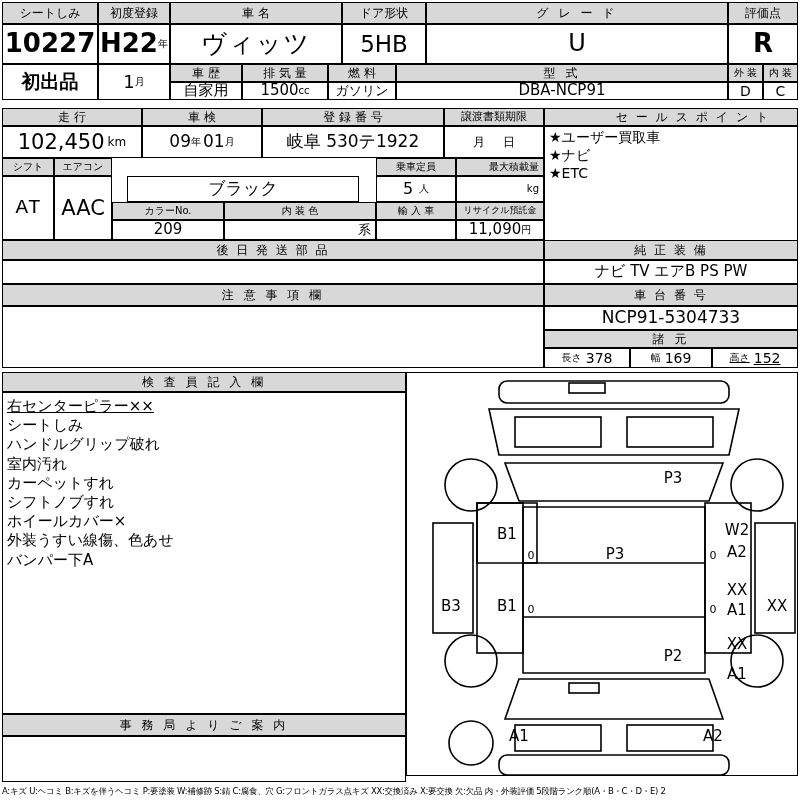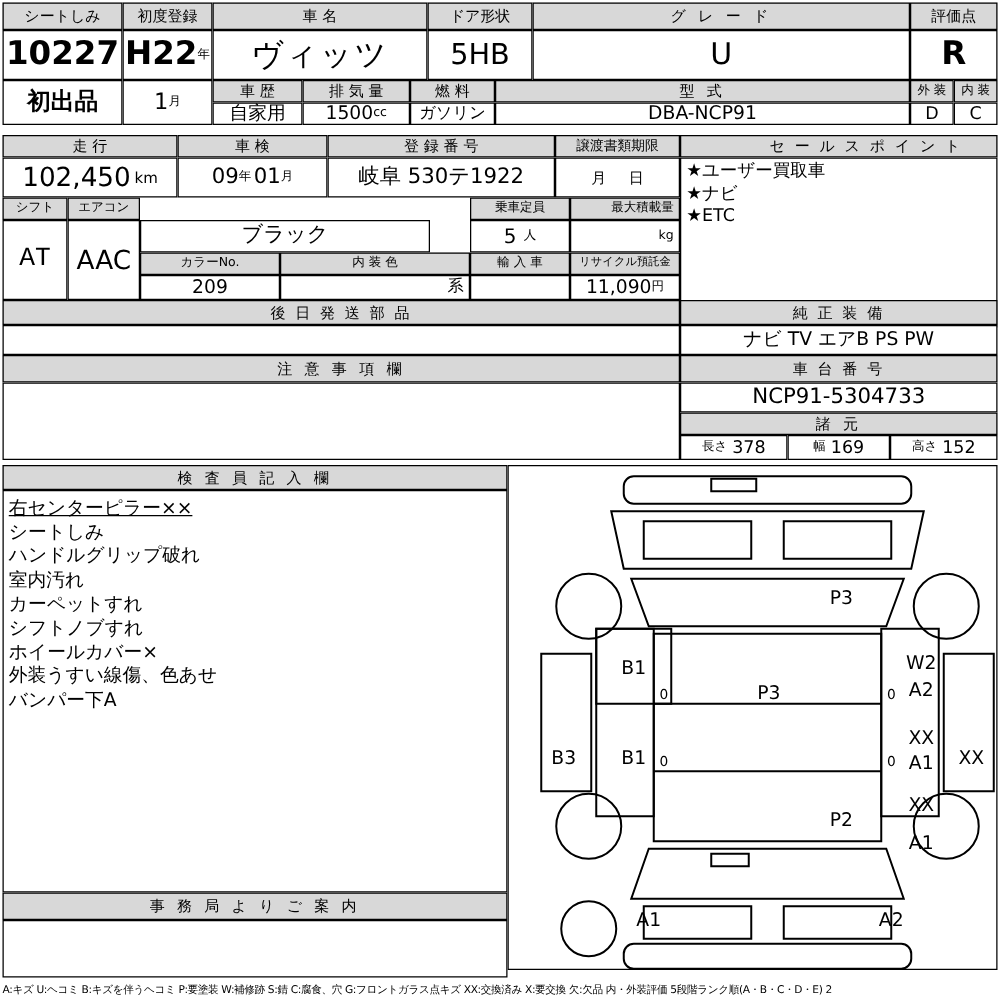--- a/index.html
+++ b/index.html
@@ -99,21 +99,21 @@
     <div>★ユーザー買取車</div>
     <div>★ナビ</div>
     <div>★ETC</div>
   </div>
 
   <div class="box hdr xs" style="left:2px;top:158px;width:52px;height:18px;">シフト</div>
   <div class="box hdr xs" style="left:54px;top:158px;width:58px;height:18px;">エアコン</div>
   <div class="box val" style="left:2px;top:176px;width:52px;height:64px;font-size:21px;font-family:Liberation Mono, monospace;">AT</div>
   <div class="box val" style="left:54px;top:176px;width:58px;height:64px;font-size:21px;">AAC</div>
 
-  <div class="box val" style="left:112px;top:176px;width:232px;height:26px;font-size:17px;">ブラック</div>
+  <div class="box val" style="left:127px;top:176px;width:232px;height:26px;font-size:17px;">ブラック</div>
 
   <div class="box hdr xs" style="left:112px;top:202px;width:112px;height:18px;">カラーNo.</div>
   <div class="box val" style="left:112px;top:220px;width:112px;height:20px;font-size:15px;">209</div>
 
   <div class="box hdr xs" style="left:224px;top:202px;width:152px;height:18px;">内 装 色</div>
   <div class="box val r" style="left:224px;top:220px;width:152px;height:20px;font-size:13px;">系</div>
 
   <div class="box hdr xs" style="left:376px;top:158px;width:80px;height:18px;">乗車定員</div>
   <div class="box val" style="left:376px;top:176px;width:80px;height:26px;">
     <span style="font-size:16px;">5</span>
@@ -143,21 +143,21 @@
   <div class="box val" style="left:544px;top:306px;width:254px;height:24px;font-size:17px;">NCP91-5304733</div>
   <div class="box hdr" style="left:544px;top:330px;width:254px;height:18px;letter-spacing:3px;">諸 元</div>
   <div class="box val" style="left:544px;top:348px;width:86px;height:20px;">
     <span class="xs">長さ</span>
       <span style="font-size:14px;margin-left:4px;">378</span>
   </div>
   <div class="box val" style="left:630px;top:348px;width:82px;height:20px;">
     <span class="xs">幅</span>
       <span style="font-size:14px;margin-left:4px;">169</span>
   </div>
-  <div class="box val" style="left:712px;top:348px;width:86px;height:20px;">
+  <div class="box val" style="left:712px;top:348px;width:86px;height:20px;text-decoration:underline;">
     <span class="xs">高さ</span>
       <span style="font-size:14px;margin-left:4px;">152</span>
   </div>
 
   <div class="box hdr" style="left:2px;top:372px;width:404px;height:20px;letter-spacing:3px;">検 査 員 記 入 欄</div>
   <div class="box val vlist" style="left:2px;top:392px;width:404px;height:322px;font-size:15px;padding-top:4px;">
     <div class="und">右センターピラー××</div>
     <div>シートしみ</div>
     <div>ハンドルグリップ破れ</div>
     <div>室内汚れ</div>

